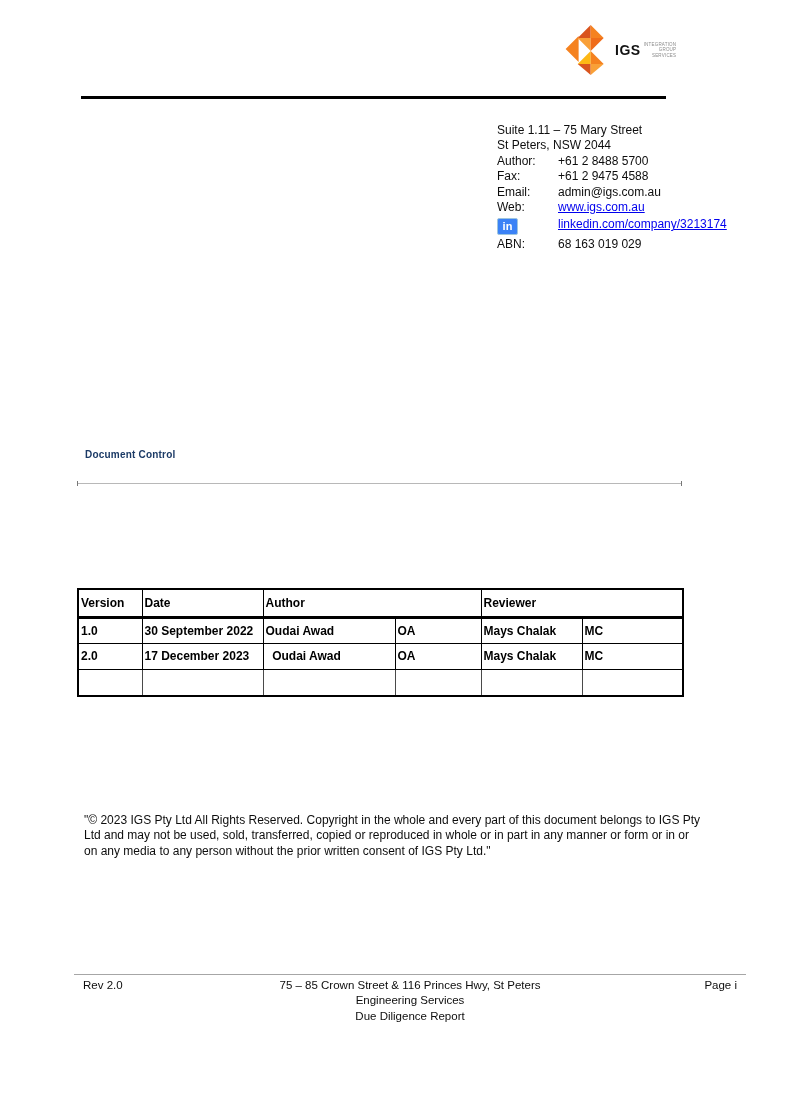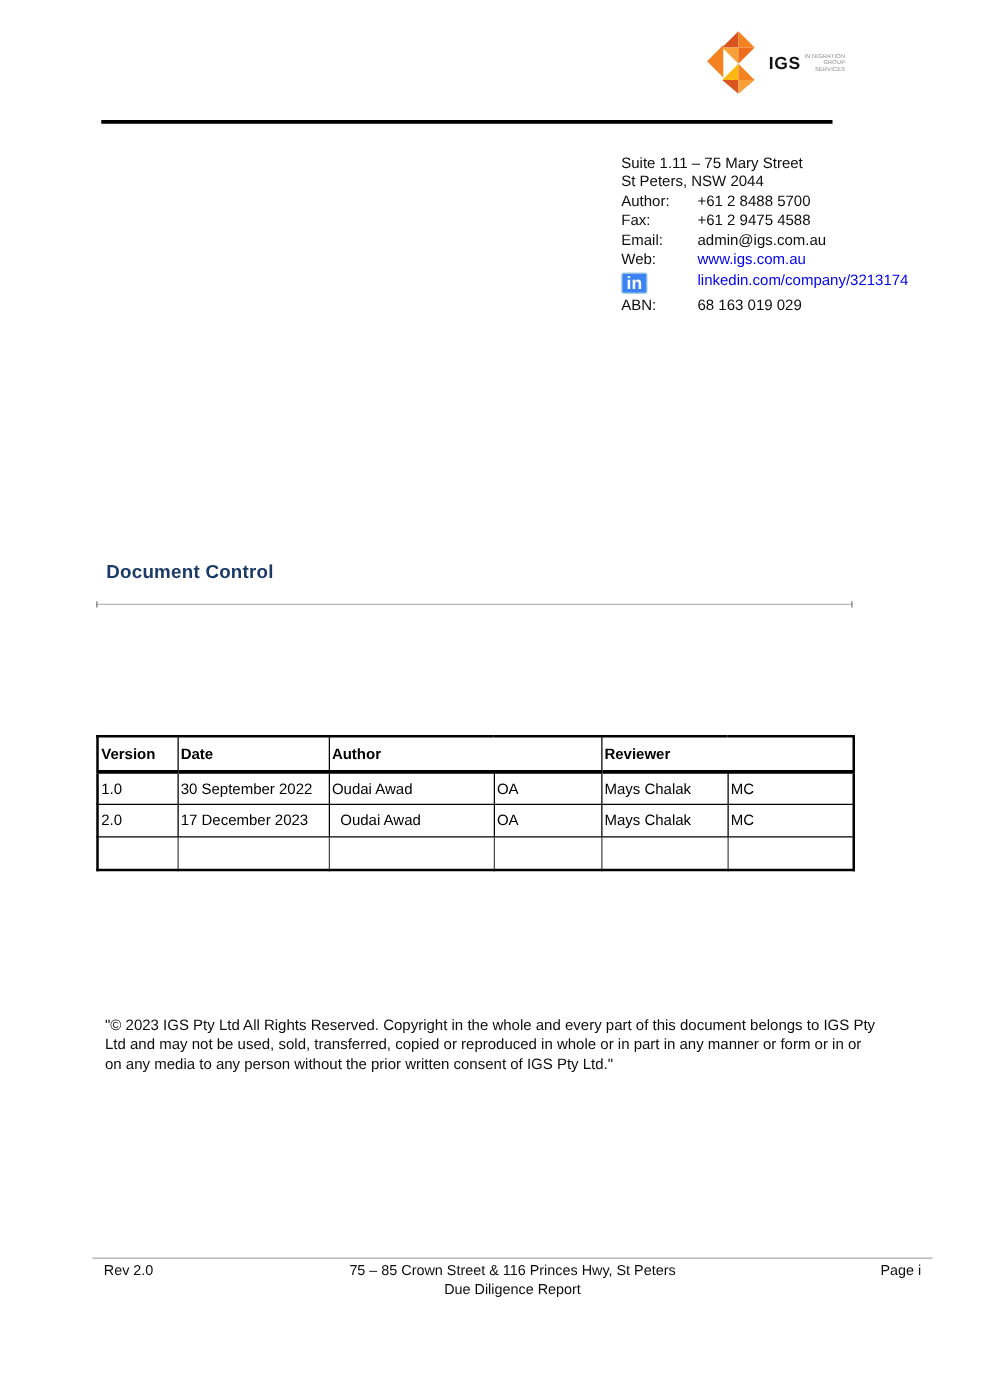--- a/index.html
+++ b/index.html
@@ -26,51 +26,51 @@
     content:""; position:absolute; top:-2px; width:1px; height:5px; background:#777;
   }
   .section-rule::before { left:0; }
   .section-rule::after { right:0; }
 
   
   .contact { position:absolute; left:497px; top:123px; width:260px;
              font-size:12px; line-height:15.4px; color:#0d0d0d; }
   .c-row { white-space:nowrap; }
   .c-label { display:inline-block; width:61px; }
-  a.link, .link { color:#0000EE; cursor:pointer; }
+  a.link, .link { color:#0000EE; text-decoration:underline; cursor:pointer; }
   .li-row { height:20px; margin-top:2px; display:flex; align-items:flex-start; }
   .li-icon { width:21px; height:17px; background:#3b82f6; border:1px solid #9fc6de;
-             border-radius:2px; color:#fff; font-weight:bold; font-size:14px;
+             border-radius:2px; color:#fff; font-weight:bold; font-size:11px;
              line-height:15px; text-align:center; font-family:"Liberation Sans",sans-serif;
              flex:0 0 auto; margin-top:1px; }
   .li-link { margin-left:40px; }
 
   
-  .section-title { position:absolute; left:85px; top:449px; font-size:15px;
+  .section-title { position:absolute; left:85px; top:449px; font-size:10px;
                    font-weight:bold; color:#1B3A66; letter-spacing:0.2px; }
 
   
   .doc-table { position:absolute; left:77px; top:588px; width:605px;
                border-collapse:collapse; table-layout:fixed; font-size:12px; }
   .doc-table th, .doc-table td {
     border:1px solid #000; padding:0 0 0 2px; text-align:left; vertical-align:middle;
     white-space:pre-wrap; overflow:hidden;
   }
   .doc-table th { font-weight:bold; height:28px; }
-  .doc-table td { height:26px; font-weight:normal; }
+  .doc-table td { height:26px; font-weight:bold; }
   .doc-table { border:2px solid #000; }
   .doc-table thead th { border-bottom:3px solid #000; }
   .doc-table tr.empty-row td { border-color:#4a4a4a; height:27px; }
 
   
   .copyright { position:absolute; left:84px; top:813px; width:618px;
                font-size:12px; line-height:15.4px; color:#0d0d0d; }
 
   
-  .footer { position:absolute; left:74px; top:1006px; width:672px;
+  .footer { position:absolute; left:74px; top:974px; width:672px;
             border-top:1px solid #a6a6a6; padding-top:3px;
             display:flex; font-size:11.5px; line-height:15.4px; color:#0d0d0d; }
   .footer-left  { flex:0 0 150px; padding-left:9px; }
   .footer-center{ flex:1 1 auto; text-align:center; }
   .footer-right { flex:0 0 150px; text-align:right; padding-right:9px; }
 </style>
 </head>
 <body>
 
 <div class="page">
@@ -168,18 +168,19 @@
       </tr>
     </tbody>
   </table>
 
   <div class="copyright">"© 2023 IGS Pty Ltd All Rights Reserved. Copyright in the whole and every part of this document belongs to IGS Pty Ltd and may not be used, sold, transferred, copied or reproduced in whole or in part in any manner or form or in or on any media to any person without the prior written consent of IGS Pty Ltd."</div>
 
   <div class="footer">
     <div class="footer-left">Rev 2.0</div>
     <div class="footer-center">
       <div>75 – 85 Crown Street &amp; 116 Princes Hwy, St Peters</div>
+      <div>Engineering Services</div>
       <div>Due Diligence Report</div>
     </div>
     <div class="footer-right">Page i</div>
   </div>
 
 </div>
 
 </body></html>

